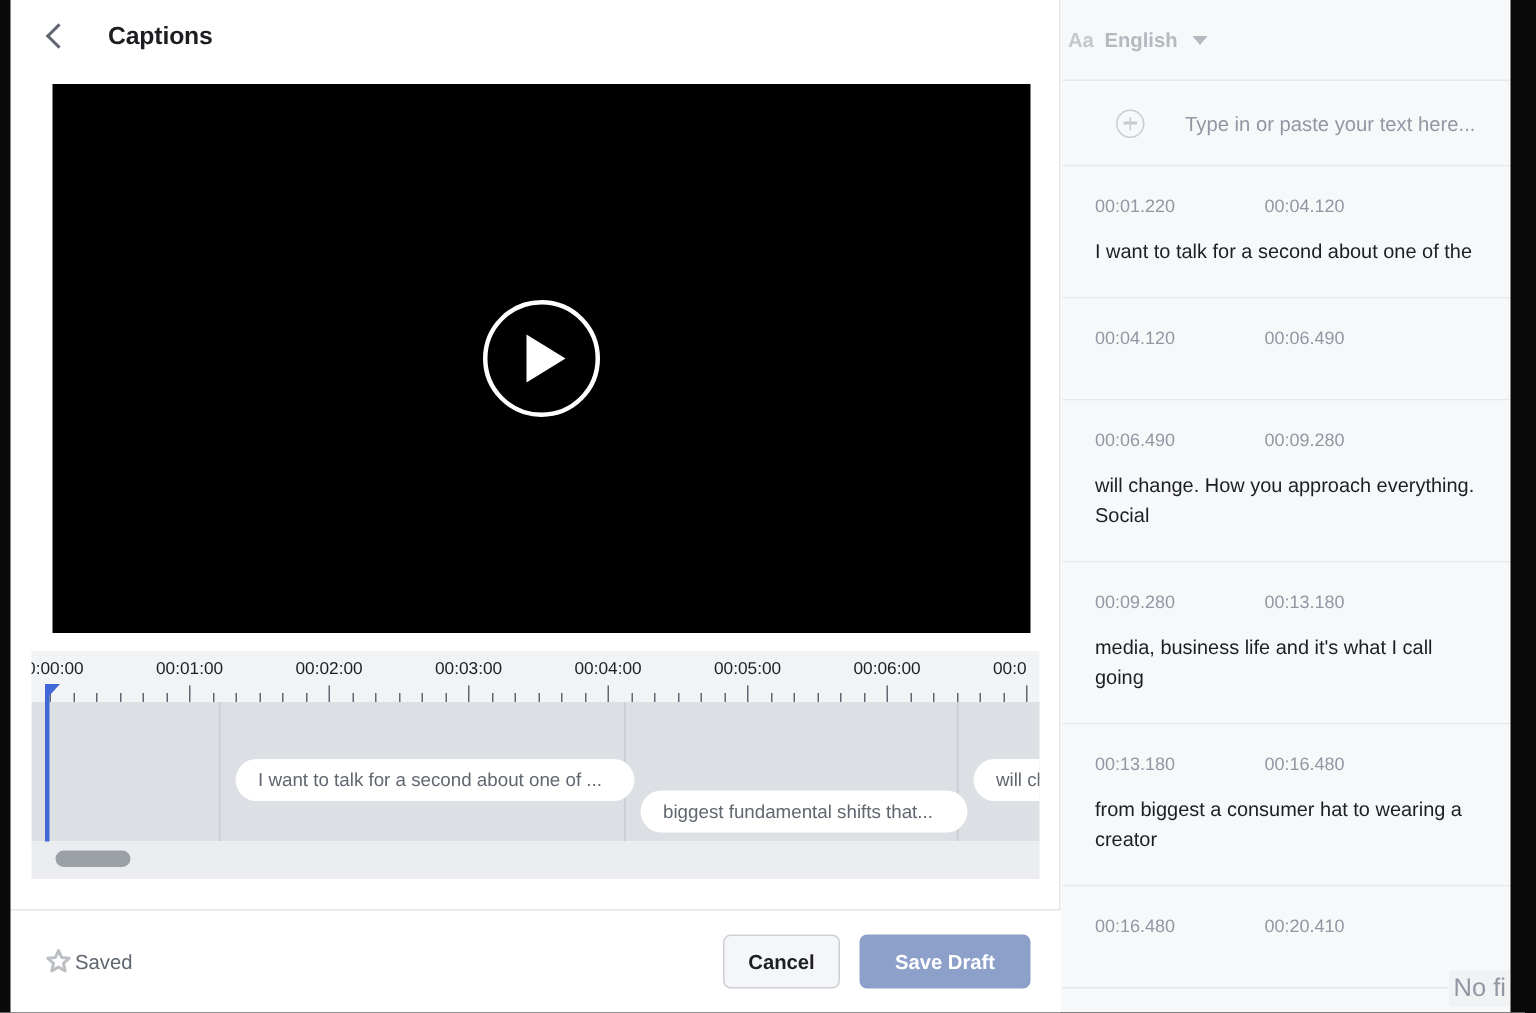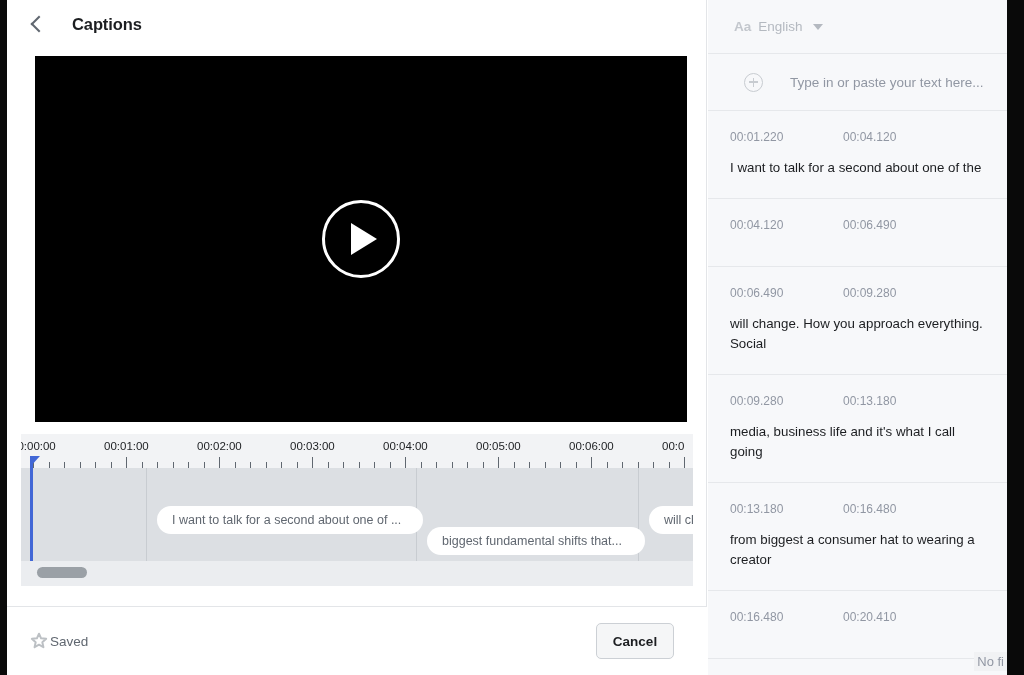--- a/index.html
+++ b/index.html
@@ -186,25 +186,25 @@
   
   .right-pane {
     position: absolute; left: 708px; top: 0;
     width: 299px; height: 675px;
     background: #f7f8fa;
     overflow: hidden;
   }
   .lang-bar {
     height: 54px;
     display: flex; align-items: center;
-    padding-left: 26px; gap: 7px;
+    padding-left: 4px; gap: 7px;
     border-bottom: 1px solid #e6e8eb;
   }
   .aa-icon { font-size: 13.5px; color: #c3c7cd; font-weight: bold; }
-  .lang-name { font-size: 13.5px; color: #b4b9c0; font-weight: normal; }
+  .lang-name { font-size: 13.5px; color: #b4b9c0; font-weight: bold; }
   .caret-down {
     width: 0; height: 0; margin-left: 3px;
     border-left: 5px solid transparent;
     border-right: 5px solid transparent;
     border-top: 6px solid #b4b9c0;
   }
   .add-row {
     height: 57px;
     display: flex; align-items: center;
     padding-left: 36px; gap: 27px;
@@ -235,21 +235,21 @@
   }
   .cue-start, .cue-end {
     font-size: 12px; color: #9197a3;
   }
   .cue-start { width: 113px; }
   .cue-text {
     font-size: 13.3px; color: #1c1e21; line-height: 1.5;
   }
   .no-file {
     position: absolute; right: 0px; bottom: 4px;
-    font-size: 13px; color: #9197a3;
+    font-size: 17px; color: #9197a3;
     background: #f1f2f4;
     padding: 2px 3px;
     z-index: 50;
   }
 </style>
 </head>
 <body>
 
 <div class="screen">
 
@@ -349,20 +349,21 @@
 
     <div class="footer">
       <div class="saved-group">
         <svg class="star-icon" viewBox="0 0 24 24">
           <path d="M12 3.2l2.5 5.6 6.1.6-4.6 4.1 1.3 6-5.3-3.1-5.3 3.1 1.3-6L3.4 9.4l6.1-.6z" fill="none" stroke="#bcc0c4" stroke-width="2.4" stroke-linejoin="round"></path>
         </svg>
         <div class="saved-label">Saved</div>
       </div>
       <div class="footer-spacer"></div>
       <div class="btn btn-cancel">Cancel</div>
+      <div class="btn btn-save">Save Draft</div>
     </div>
   </div>
 
   <div class="right-pane">
 
     <div class="lang-bar">
       <span class="aa-icon">Aa</span>
       <span class="lang-name">English</span>
       <span class="caret-down"></span>
     </div>

